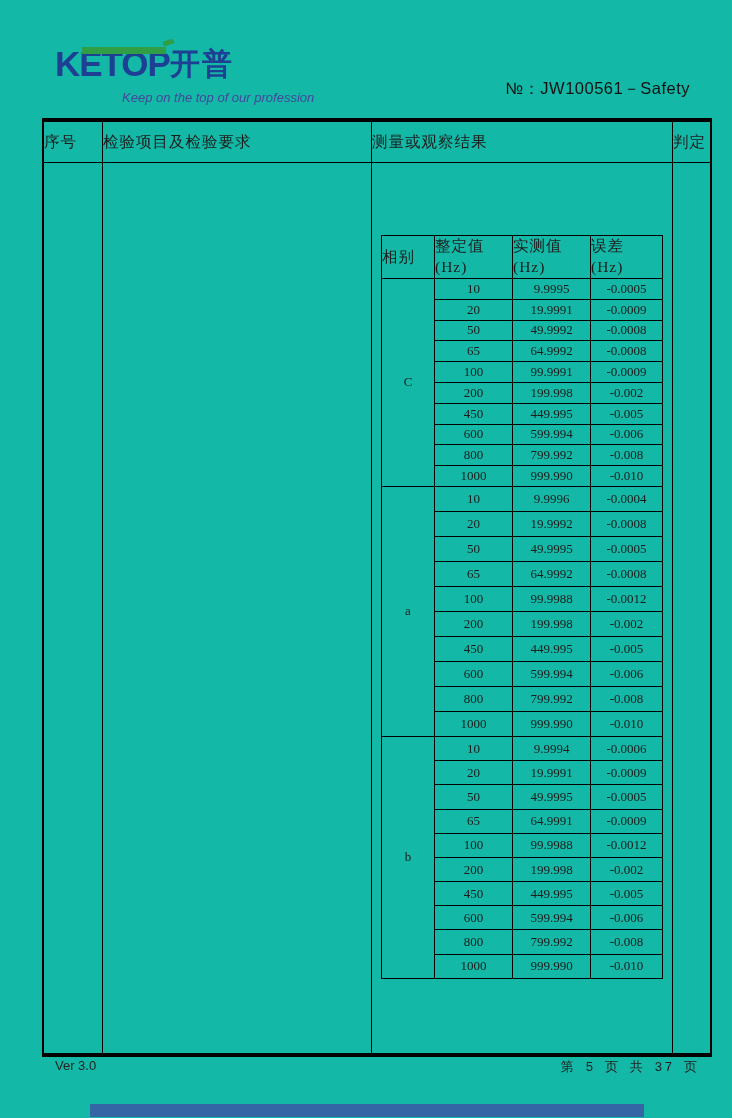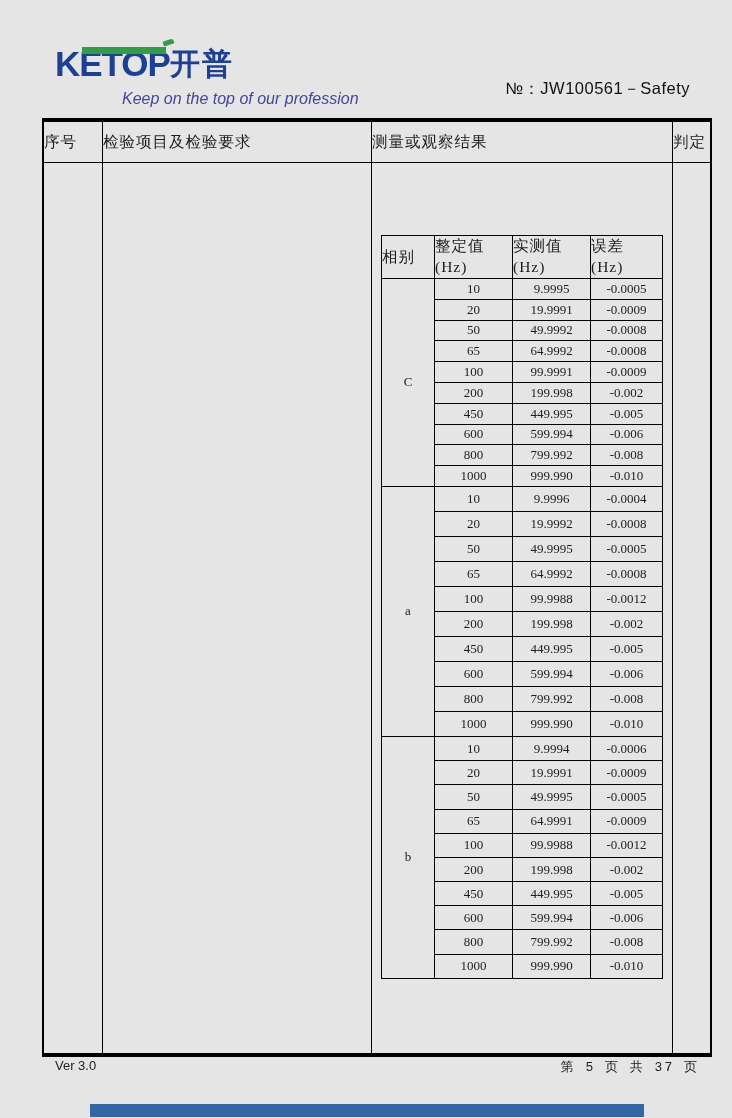--- a/index.html
+++ b/index.html
@@ -1,19 +1,19 @@
 <!DOCTYPE html>
 <html style="--navy: #1d3f94; --green: #2f9e44; --tagline: #45459c; --bottom_bar: #3465a4;"><head>
 <meta charset="utf-8">
 <style>
   html,body{margin:0;padding:0;background:#ffffff;}
   .page{
     position:relative;
     width:732px;height:1118px;
-    background:#e5e5e5;
+    background:#14b8a6;
     font-family:"Liberation Serif","DejaVu Serif",serif;
     color:#1c1c1c;
     overflow:hidden;
   }
   
   .logo{
     position:absolute;left:55px;top:44px;height:44px;
     font-family:"Liberation Sans","DejaVu Sans",sans-serif;
     white-space:nowrap;
   }
@@ -30,21 +30,21 @@
     background:var(--green,#2f9e44);
   }
   .logo-leaf{
     position:absolute;left:108px;top:-4px;width:11px;height:5px;
     background:var(--green,#2f9e44);
     transform:rotate(-18deg);border-radius:1px 3px 1px 1px;
   }
   .tagline{
     position:absolute;left:122px;top:90px;
     font-family:"Liberation Sans","DejaVu Sans",sans-serif;
-    font-style:italic;font-size:16px;color:var(--tagline,#45459c);
+    font-style:italic;font-size:13px;color:var(--tagline,#45459c);
   }
   .doc-no{
     position:absolute;right:42px;top:78px;
     font-family:"Liberation Sans","DejaVu Sans",sans-serif;
     font-size:16.5px;color:#111;letter-spacing:.5px;
   }
   
   .main-table{
     position:absolute;left:42px;top:118px;width:663px;height:930px;
     border-collapse:collapse;table-layout:fixed;

